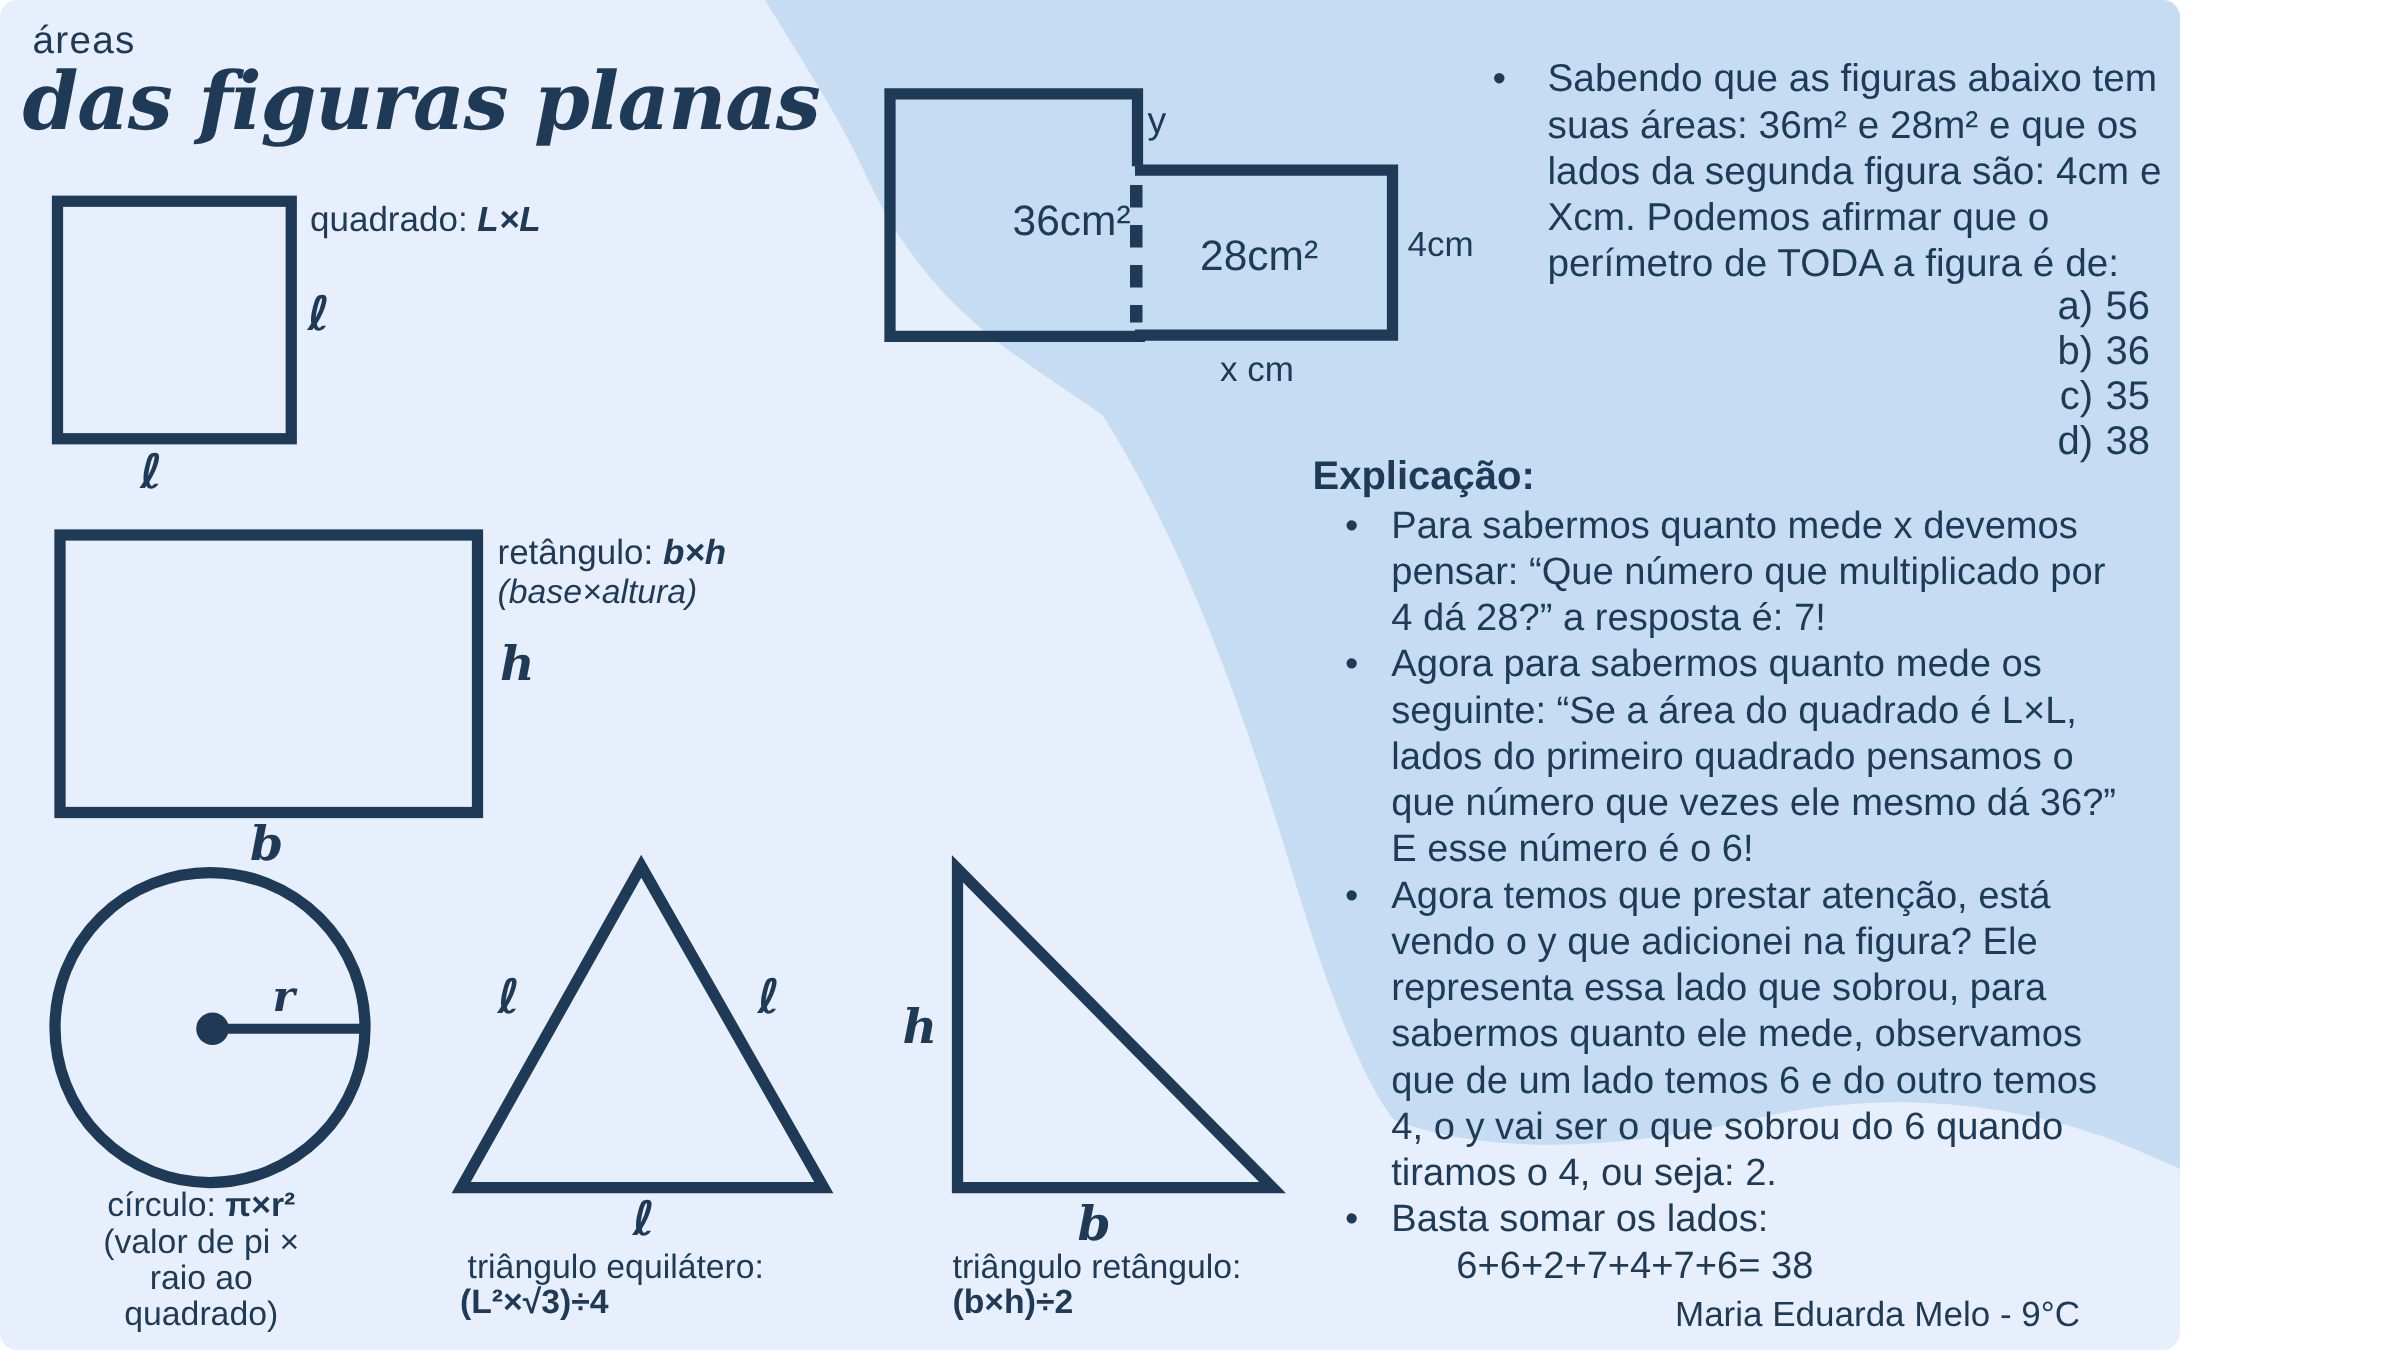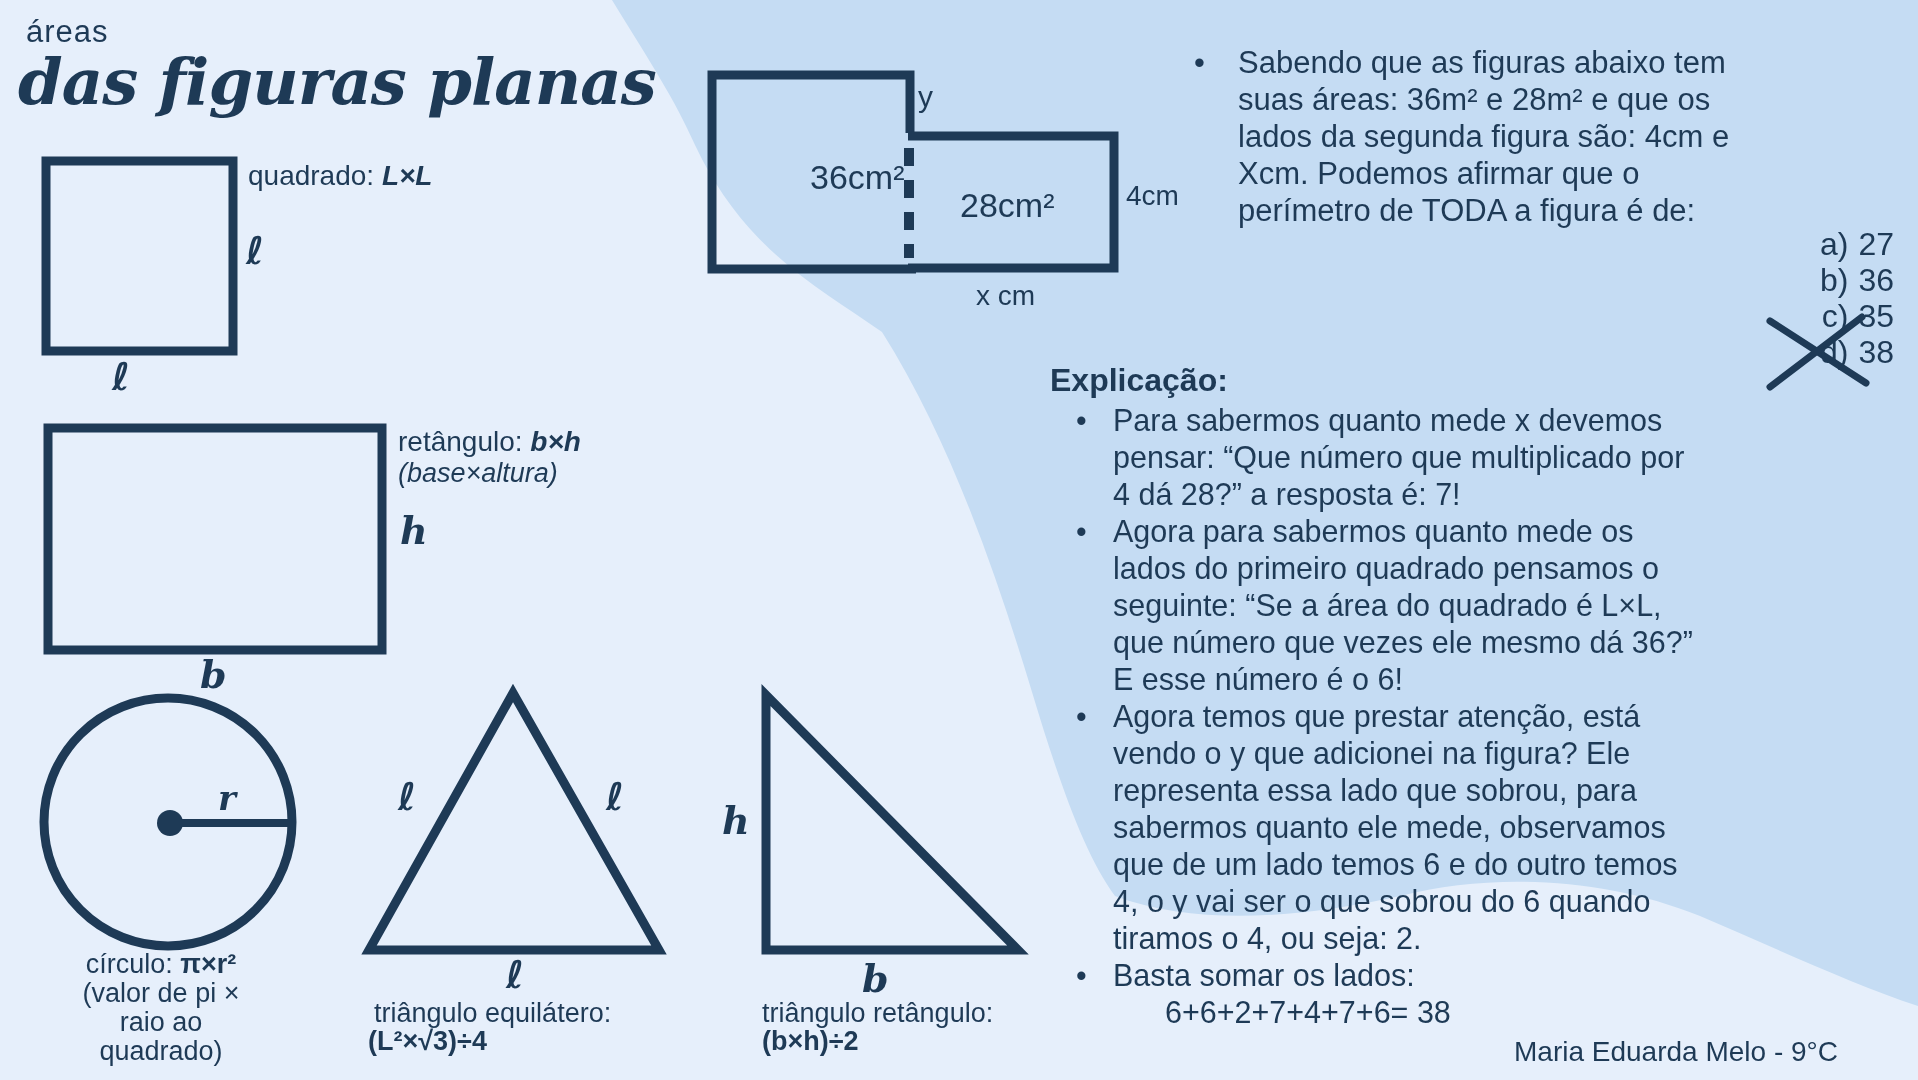--- a/index.html
+++ b/index.html
@@ -3,23 +3,23 @@
 <meta charset="utf-8">
 <style>
   :root{
     --bg:#e6effb;
     --blob:#c5dcf3;
     --ink:#1e3a56;
   }
   html,body{margin:0;padding:0;}
   body{background:#fff;}
   #canvas{
-    position:relative;width:1918px;height:1080px;overflow:hidden;
+    position:relative;width:1744px;height:1080px;overflow:hidden;
     background:var(--bg);
-    font-family:"Liberation Sans",sans-serif;color:var(--ink);
+    font-family:"Liberation Sans",sans-serif;color:var(--ink);border-radius:14px;
   }
   #shapes{position:absolute;left:0;top:0;z-index:1;}
   .t{position:absolute;z-index:2;color:var(--ink);white-space:nowrap;}
   .pretitle{left:26px;top:14px;font-size:31px;letter-spacing:1px;}
   .script-title{
     left:18px;top:44px;font-size:64px;font-weight:700;font-style:italic;
     font-family:"DejaVu Serif",serif;letter-spacing:-1px;
   }
   .caption{font-size:28px;}
   .formula{font-weight:700;}
@@ -129,42 +129,42 @@
     <div>
       <div>Sabendo que as figuras abaixo tem</div>
       <div>suas áreas: 36m² e 28m² e que os</div>
       <div>lados da segunda figura são: 4cm e</div>
       <div>Xcm. Podemos afirmar que o</div>
       <div>perímetro de TODA a figura é de:</div>
     </div>
   </div>
 
   <div class="t options">
-    <div><span class="opt-key">a)</span><span>27</span></div>
+    <div><span class="opt-key">a)</span><span>56</span></div>
     <div><span class="opt-key">b)</span><span>36</span></div>
     <div><span class="opt-key">c)</span><span>35</span></div>
     <div><span class="opt-key">d)</span><span>38</span></div>
   </div>
 
   <div class="t exp-heading">Explicação:</div>
   <div class="t explanation">
     <div class="bullet-row">
       <span class="dot">•</span>
       <div>
         <div>Para sabermos quanto mede x devemos</div>
         <div>pensar: “Que número que multiplicado por</div>
         <div>4 dá 28?” a resposta é: 7!</div>
       </div>
     </div>
     <div class="bullet-row">
       <span class="dot">•</span>
       <div>
         <div>Agora para sabermos quanto mede os</div>
+        <div>seguinte: “Se a área do quadrado é L×L,</div>
         <div>lados do primeiro quadrado pensamos o</div>
-        <div>seguinte: “Se a área do quadrado é L×L,</div>
         <div>que número que vezes ele mesmo dá 36?”</div>
         <div>E esse número é o 6!</div>
       </div>
     </div>
     <div class="bullet-row">
       <span class="dot">•</span>
       <div>
         <div>Agora temos que prestar atenção, está</div>
         <div>vendo o y que adicionei na figura? Ele</div>
         <div>representa essa lado que sobrou, para</div>

